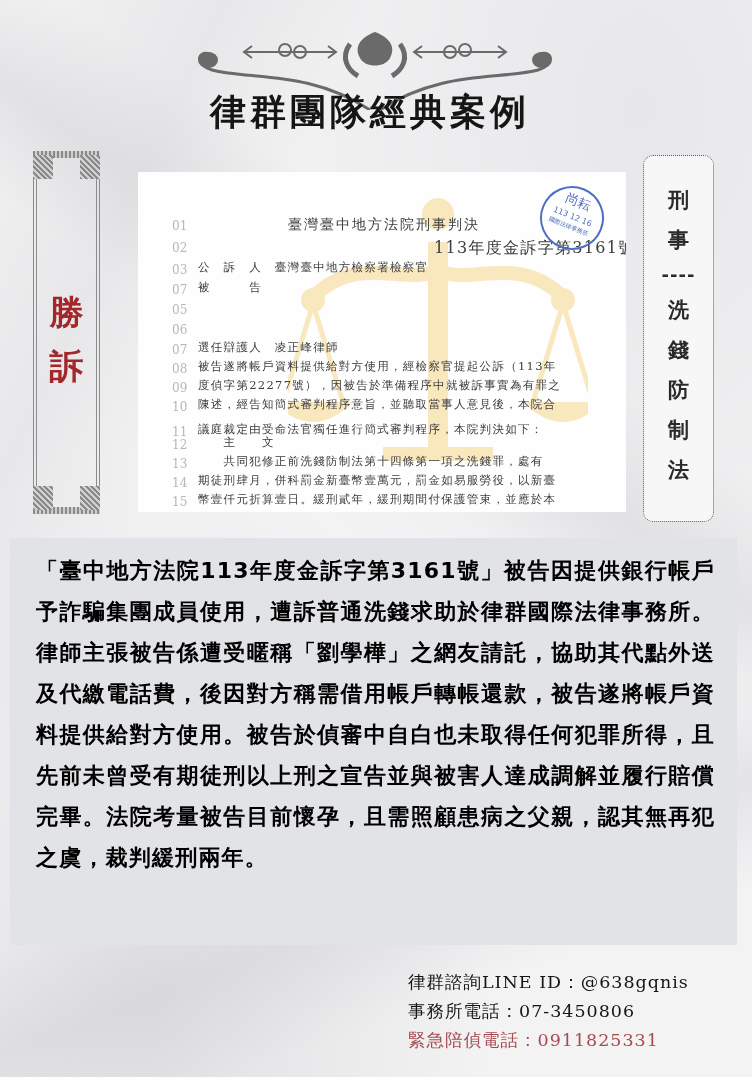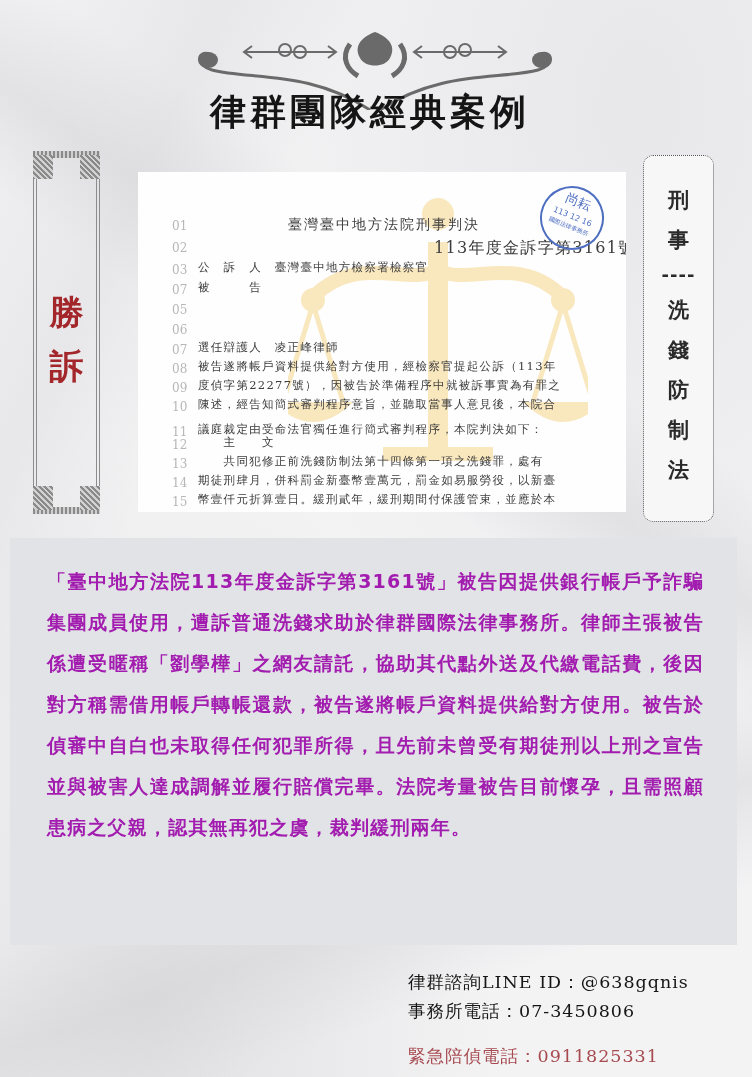--- a/index.html
+++ b/index.html
@@ -72,28 +72,28 @@
     font-family:"DejaVu Sans", sans-serif; color:#2a2a2a; font-weight:bold;
   }
   .cat .ch { display:block; font-size:21px; line-height:40px; }
   .cat .dash { display:block; font-size:18px; line-height:30px; letter-spacing:1px; }
   
   .summary {
     position:absolute; left:10px; top:538px; width:727px; height:407px;
     background:#e2e3e6; box-sizing:border-box; padding:12px 22px 0 26px;
   }
   .summary p {
-    margin:11px; font-size:19px; line-height:41px; color:#a21caf; font-weight:bold;
+    margin:0; font-size:22px; line-height:41px; color:#000000; font-weight:bold;
     letter-spacing:1.2px; text-align:justify;
     font-family:"DejaVu Sans", sans-serif;
   }
   
   .contact { position:absolute; left:408px; top:968px; font-family:"DejaVu Serif", serif; }
   .contact div { font-size:17.5px; line-height:29px; color:#151515; letter-spacing:1px; white-space:nowrap; }
-  .contact .urgent { color:#a64a50;margin-top:16px; }
+  .contact .urgent { color:#a64a50; }
 </style>
 </head>
 <body>
 
 <div class="marble"></div>
 
 <svg class="ornament" viewBox="0 0 370 80">
   <g fill="#6a6a6a" stroke="#6a6a6a">
     <path d="M170 28 C160 10,185 2,185 2 C185 2,210 10,200 28 C195 38,175 38,170 28Z" stroke="none"></path>
     <path d="M160 14 C150 28,158 40,168 46" fill="none" stroke-width="5"></path>

